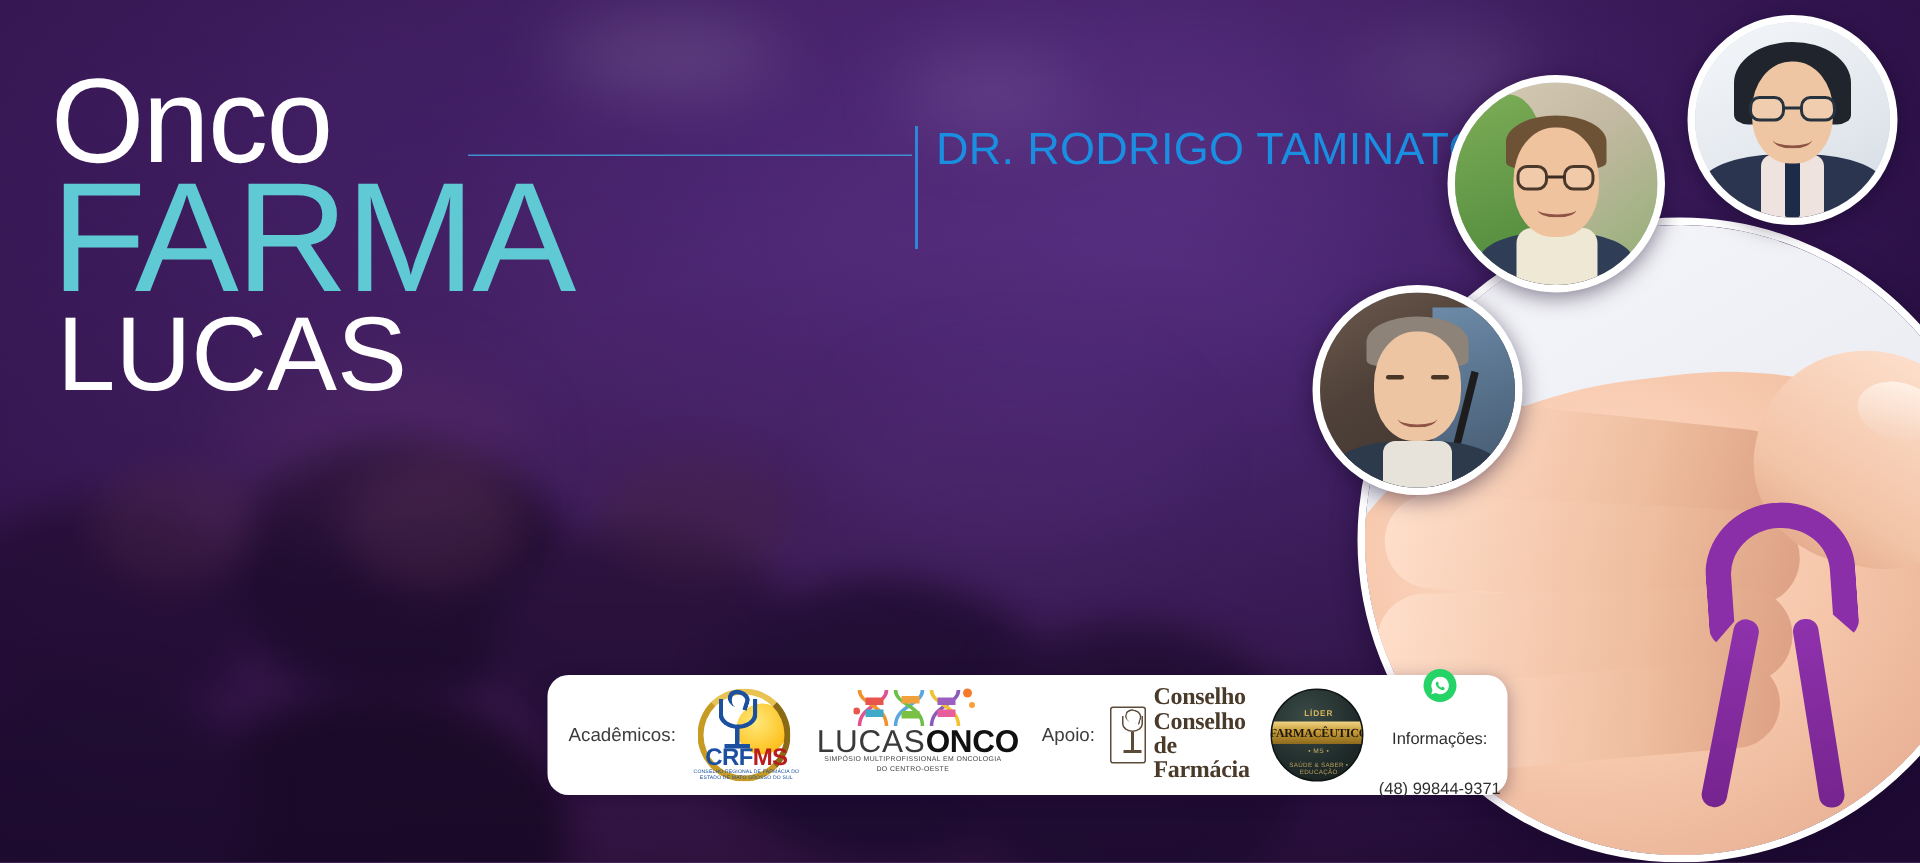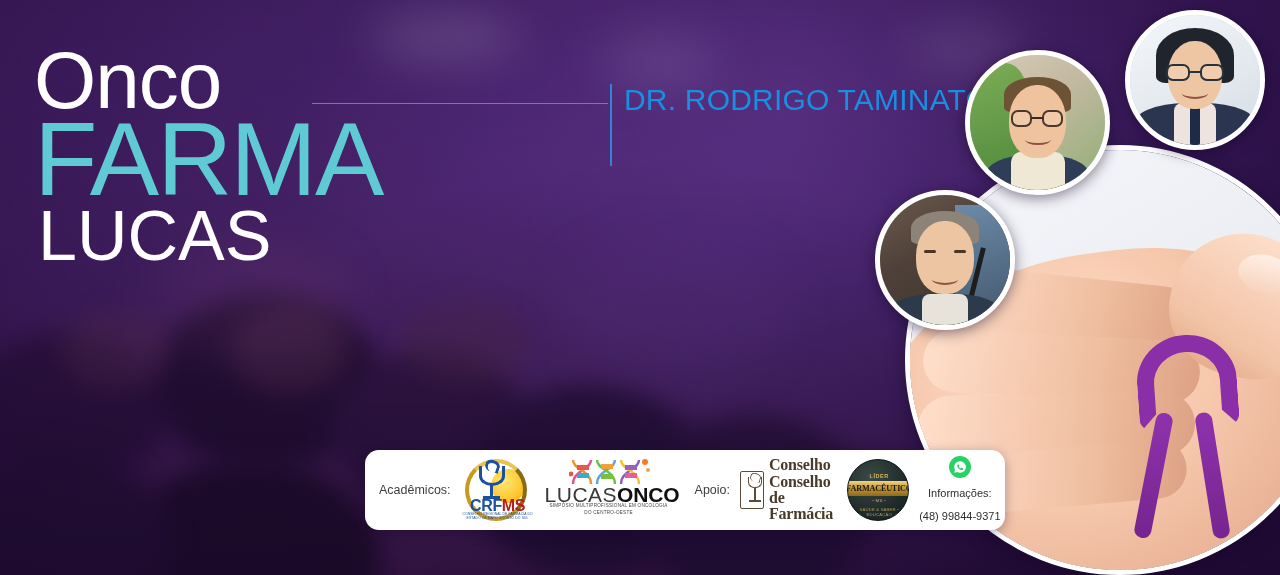--- a/index.html
+++ b/index.html
@@ -212,21 +212,21 @@
   .lider-mid{
     position:absolute;left:0;top:38px;width:62px;text-align:center;
     font-size:4.4px;color:#cdae63;letter-spacing:.3px;
   }
   .lider-bot{
     position:absolute;left:0;top:47px;width:62px;text-align:center;
     font-size:4.2px;color:#b79c58;letter-spacing:.2px;
   }
 
   
-  .wa{display:flex;flex-direction:column;align-items:center;gap:8px;}
+  .wa{display:flex;flex-direction:column;align-items:center;gap:18px;}
   .wa-icon{
     width:22px;height:22px;border-radius:50%;background:#25d366;
     display:flex;align-items:center;justify-content:center;
   }
   .wa-text{font-size:11px;color:#2e2e2e;line-height:1.35;text-align:center;white-space:nowrap;}
 </style>
 </head>
 <body>
 
 <div class="banner">

